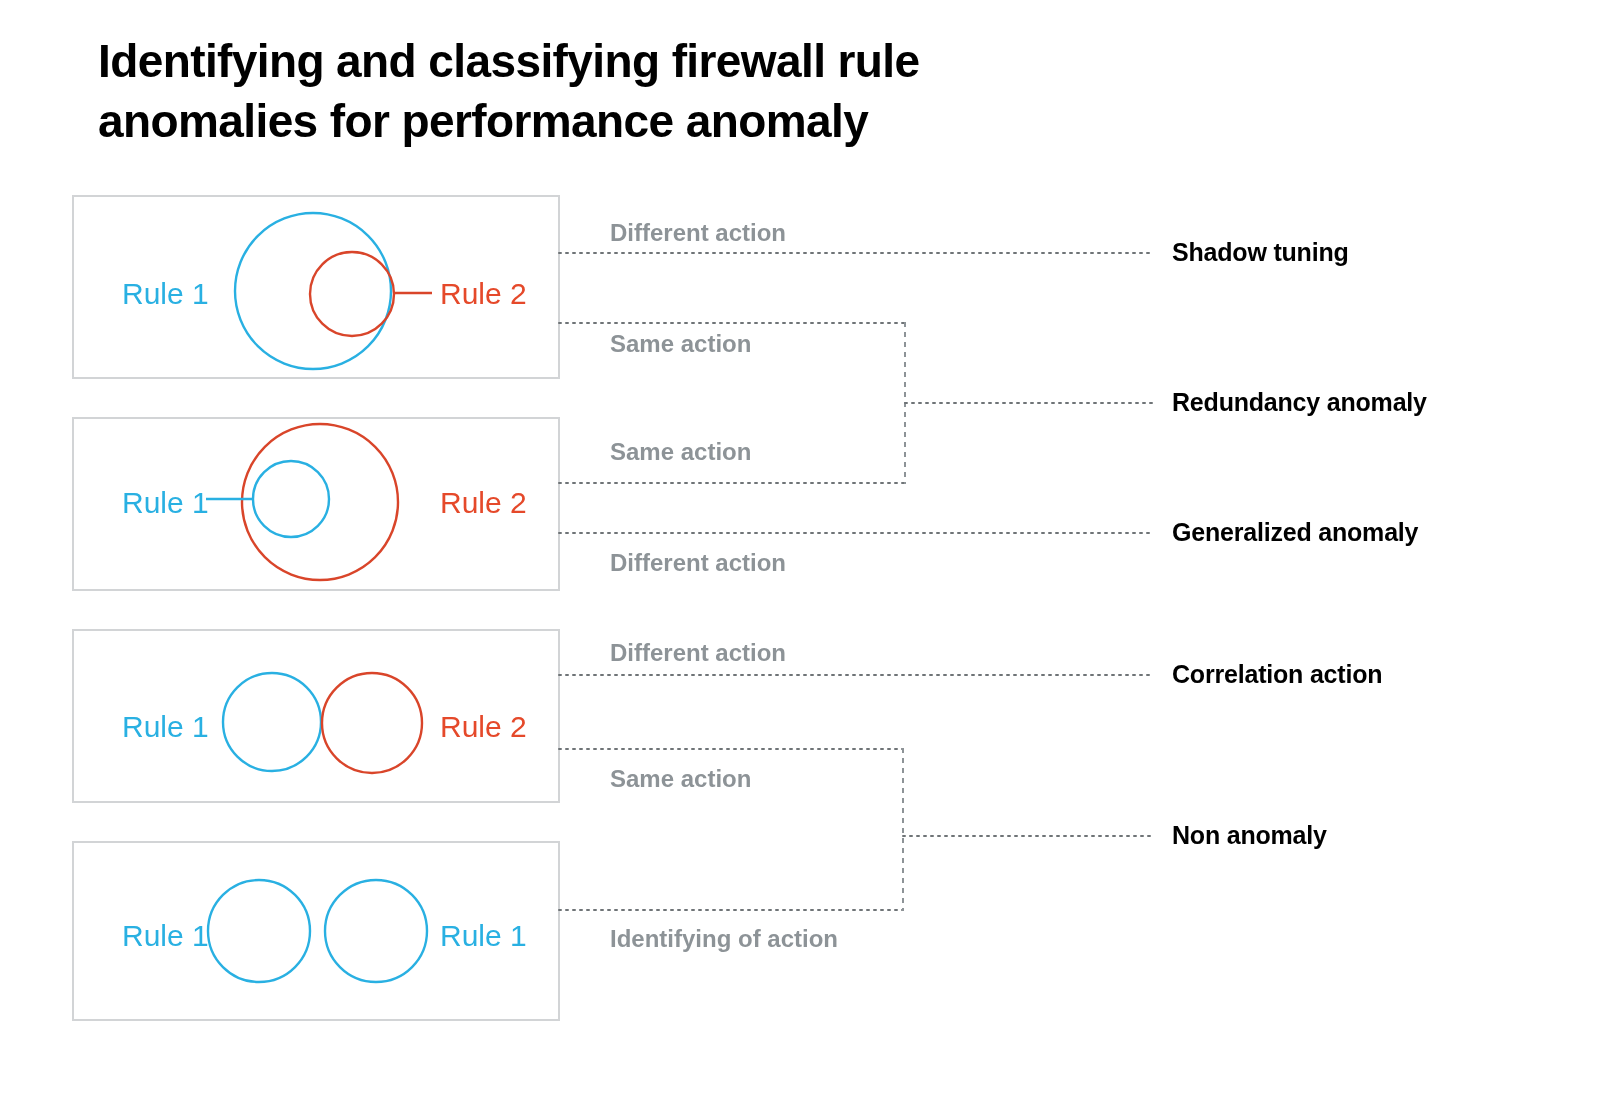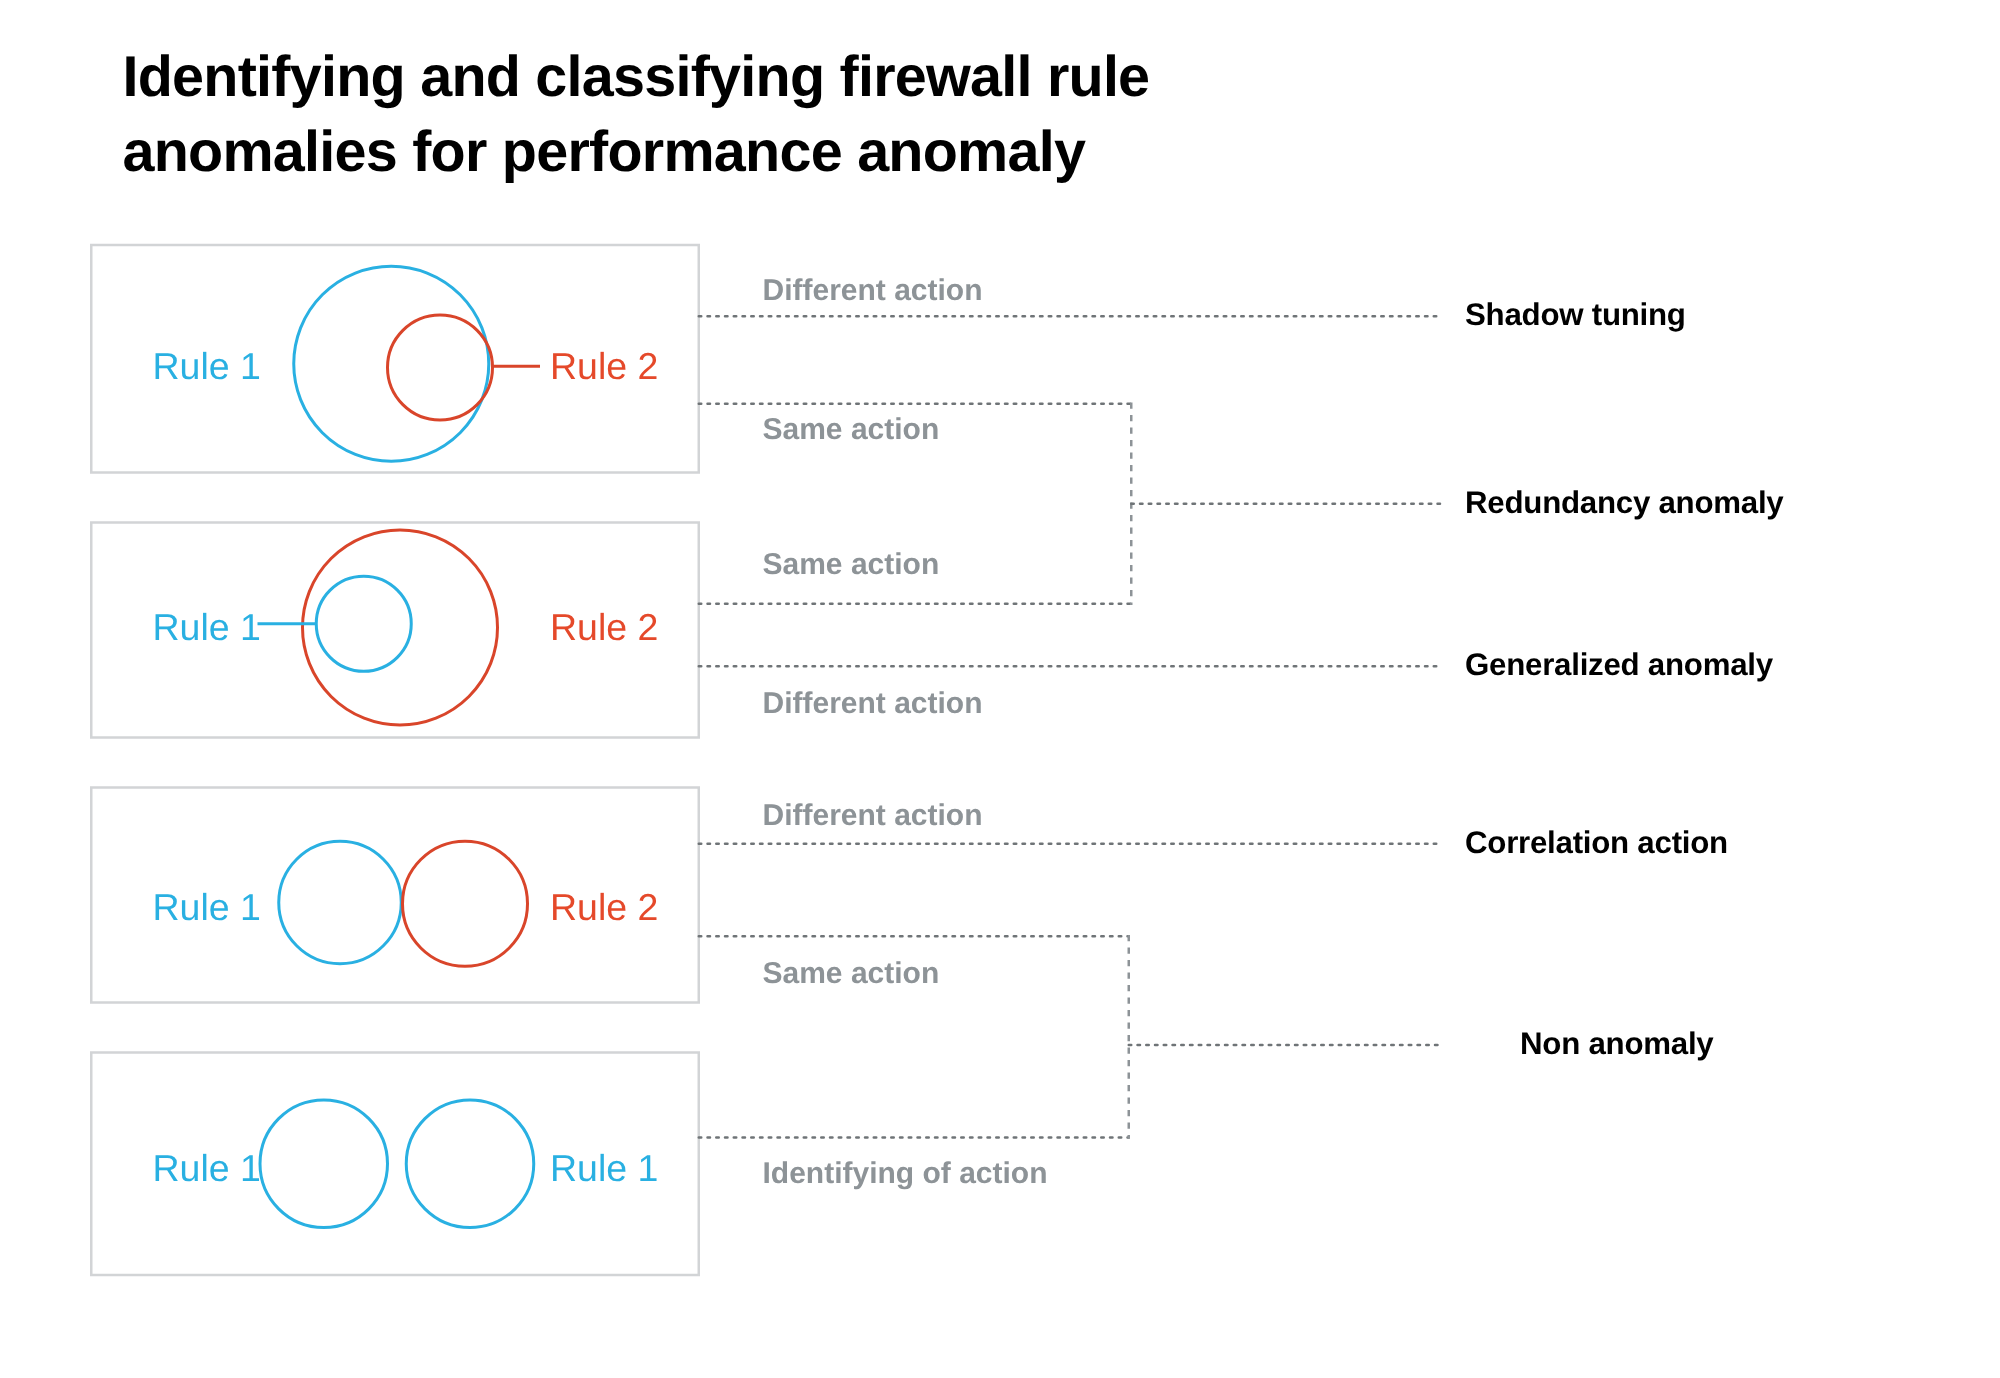--- a/index.html
+++ b/index.html
@@ -124,15 +124,15 @@
   <div class="action-label" style="left:610px; top:438px;">Same action</div>
   <div class="action-label" style="left:610px; top:549px;">Different action</div>
   <div class="action-label" style="left:610px; top:639px;">Different action</div>
   <div class="action-label" style="left:610px; top:765px;">Same action</div>
   <div class="action-label" style="left:610px; top:925px;">Identifying of action</div>
 
   <div class="anomaly-label" style="left:1172px; top:238px;">Shadow tuning</div>
   <div class="anomaly-label" style="left:1172px; top:518px;">Generalized anomaly</div>
   <div class="anomaly-label" style="left:1172px; top:388px;">Redundancy anomaly</div>
   <div class="anomaly-label" style="left:1172px; top:660px;">Correlation action</div>
-  <div class="anomaly-label" style="left:1172px; top:821px;margin-left:44px;">Non anomaly</div>
+  <div class="anomaly-label" style="left:1172px; top:821px;">Non anomaly</div>
 
 </div>
 
 </body></html>

